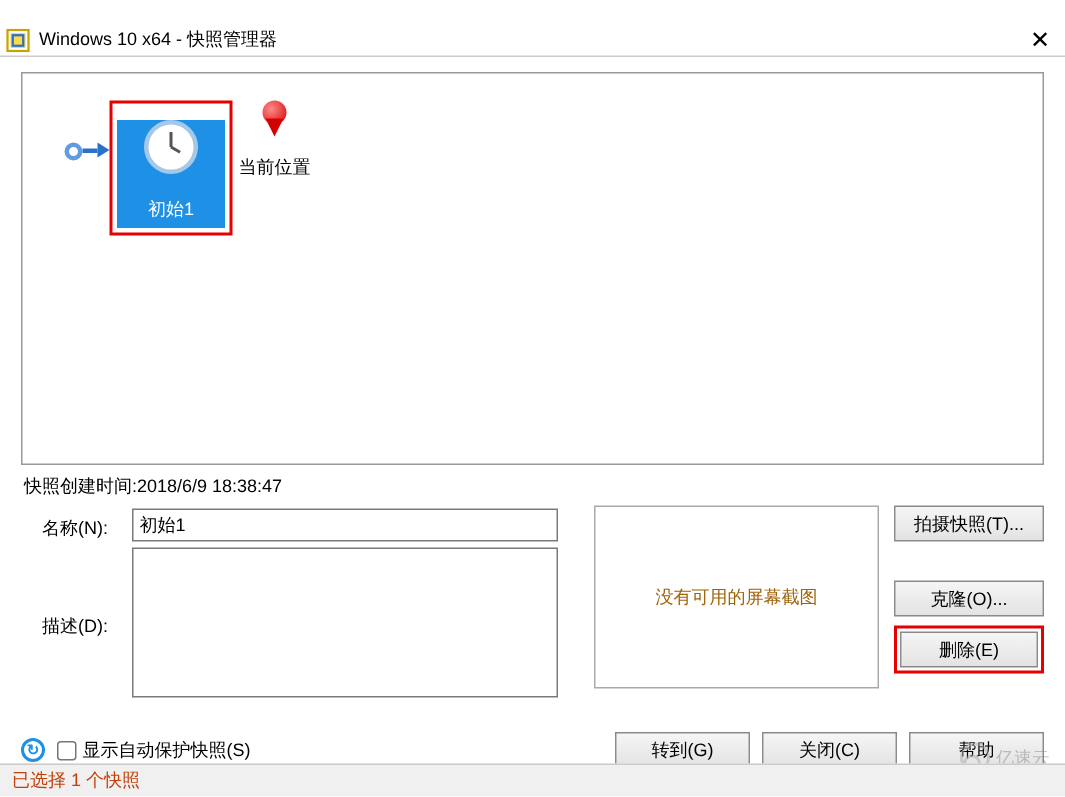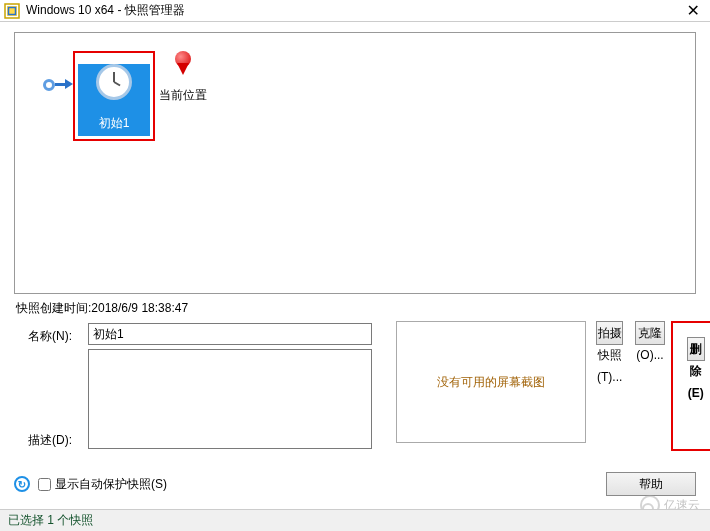--- a/index.html
+++ b/index.html
@@ -1,18 +1,18 @@
 <!DOCTYPE html>
 <html><head>
 <meta charset="utf-8">
 <style>
 * { box-sizing: border-box; margin: 0; padding: 0; font-family: "Microsoft YaHei", "Segoe UI", sans-serif; font-size: 12px; }
 body { background: #fff; width: 710px; height: 531px; position: relative; overflow: hidden; }
 
-.titlebar { height: 22px; display: flex; align-items: center; padding: 0 4px; border-bottom: 1px solid #ccc; }
+.titlebar { height: 22px; display: flex; align-items: center; padding: 0 4px; border-bottom: 1px solid #ccc; margin-top: 16px; }
 .titlebar .app-icon { width: 16px; height: 16px; margin-right: 6px; }
 .titlebar .title { color: #000; }
 .titlebar .spacer { flex: 1; }
 .titlebar .close { font-size: 16px; padding: 0 6px; cursor: default; }
 
 .tree-area { margin: 10px 14px 6px 14px; height: 262px; border: 1px solid #999; background: #fff; position: relative; }
 .tree-inner { position: absolute; left: 28px; top: 18px; display: flex; align-items: flex-start; }
 
 .root-dot { width: 12px; height: 12px; border-radius: 50%; background: #fff; border: 3px solid #5e9de2; margin-top: 28px; }
 .connector { width: 10px; height: 3px; background: #2a72c9; margin-top: 32px; }
@@ -26,39 +26,39 @@
 .snap-tile .label { position: absolute; bottom: 4px; width: 100%; font-size: 12px; }
 
 .pin-wrap { display:flex; flex-direction:column; align-items:center; margin-left: 4px; }
 .pin-icon { width: 20px; height: 28px; position: relative; }
 .pin-icon .ball { width: 16px; height: 16px; border-radius: 50%; background: radial-gradient(circle at 35% 35%, #ff8a8a, #d40000); position:absolute; top:0; left:2px; }
 .pin-icon .point { width:0; height:0; border-left:6px solid transparent; border-right:6px solid transparent; border-top:12px solid #d40000; position:absolute; top:12px; left:4px; }
 .pin-label { margin-top: 8px; color:#000; }
 
 .info-label { margin: 6px 0 4px 16px; color:#000; }
 
-.form-row { display:flex; align-items:flex-end; padding: 2px 14px; }
+.form-row { display:flex; align-items:center; padding: 2px 14px; }
 .form-row .lbl { width: 60px; padding-top: 4px; }
 .name-input { flex:1; height:22px; border:1px solid #7a7a7a; padding: 2px 4px; background:#fff; }
 .desc-input { flex:1; height:100px; border:1px solid #7a7a7a; padding:4px; background:#fff; resize:none; }
 
 .mid-section { display:flex; padding: 0 14px; gap: 10px; margin-top:4px; }
 .left-col { flex:1; }
 .preview { width: 190px; height: 122px; border:1px solid #aaa; display:flex; align-items:center; justify-content:center; color:#a16207; }
-.right-btns { width: 100px; display:flex; flex-direction:row; gap:6px; }
+.right-btns { width: 100px; display:flex; flex-direction:column; gap:6px; }
 .btn { height:24px; border:1px solid #8a8a8a; background: linear-gradient(#f5f5f5,#e3e3e3); cursor:default; text-align:center; line-height:22px; }
 .btn.disabled { color:#888; }
-.btn-highlight { border: 2px solid #e60000; padding: 14px; font-weight: bold; }
+.btn-highlight { border: 2px solid #e60000; padding: 2px; }
 
 .bottom-row { display:flex; align-items:center; padding: 8px 14px; gap:8px; border-top:1px solid transparent; margin-top:12px; }
 .auto-icon { width:16px; height:16px; border-radius:50%; border:2px solid #1e90e6; display:inline-flex; align-items:center; justify-content:center; color:#1e90e6; font-size:10px; font-weight:bold; }
 .chk { display:flex; align-items:center; gap:4px; flex:1; }
 .chk input { width:13px; height:13px; }
 
-.statusbar { position:absolute; bottom:0; left:0; right:0; height:22px; background:#f0f0f0; border-top:1px solid #ccc; display:flex; align-items:center; padding:0 8px; color:#14532d; }
+.statusbar { position:absolute; bottom:0; left:0; right:0; height:22px; background:#f0f0f0; border-top:1px solid #ccc; display:flex; align-items:center; padding:0 8px; color:#c2410c; }
 .watermark { position:absolute; right:10px; bottom:16px; opacity:0.5; display:flex; align-items:center; gap:4px; font-size:16px; color:#888; }
 .watermark .logo { width:20px; height:20px; border-radius:50%; border:2px solid #aaa; position:relative; }
 .watermark .logo::before { content:""; position:absolute; width:8px; height:8px; border-radius:50%; border:2px solid #aaa; left:0; top:6px; }
 </style>
 </head>
 <body>
 
 <div class="titlebar">
   <span class="app-icon">
     <svg viewBox="0 0 16 16">
@@ -118,20 +118,22 @@
     </div>
   </div>
 </div>
 
 <div class="bottom-row">
   <span class="auto-icon">↻</span>
   <label class="chk">
     <input type="checkbox" style="">
     <span>显示自动保护快照(S)</span>
   </label>
+  <div class="btn" style="width:90px;">转到(G)</div>
+  <div class="btn" style="width:90px;">关闭(C)</div>
   <div class="btn" style="width:90px;">帮助</div>
 </div>
 
 <div class="watermark">
   <span class="logo"></span>
   <span>亿速云</span>
 </div>
 
 <div class="statusbar">
   <span>已选择 1 个快照</span>

